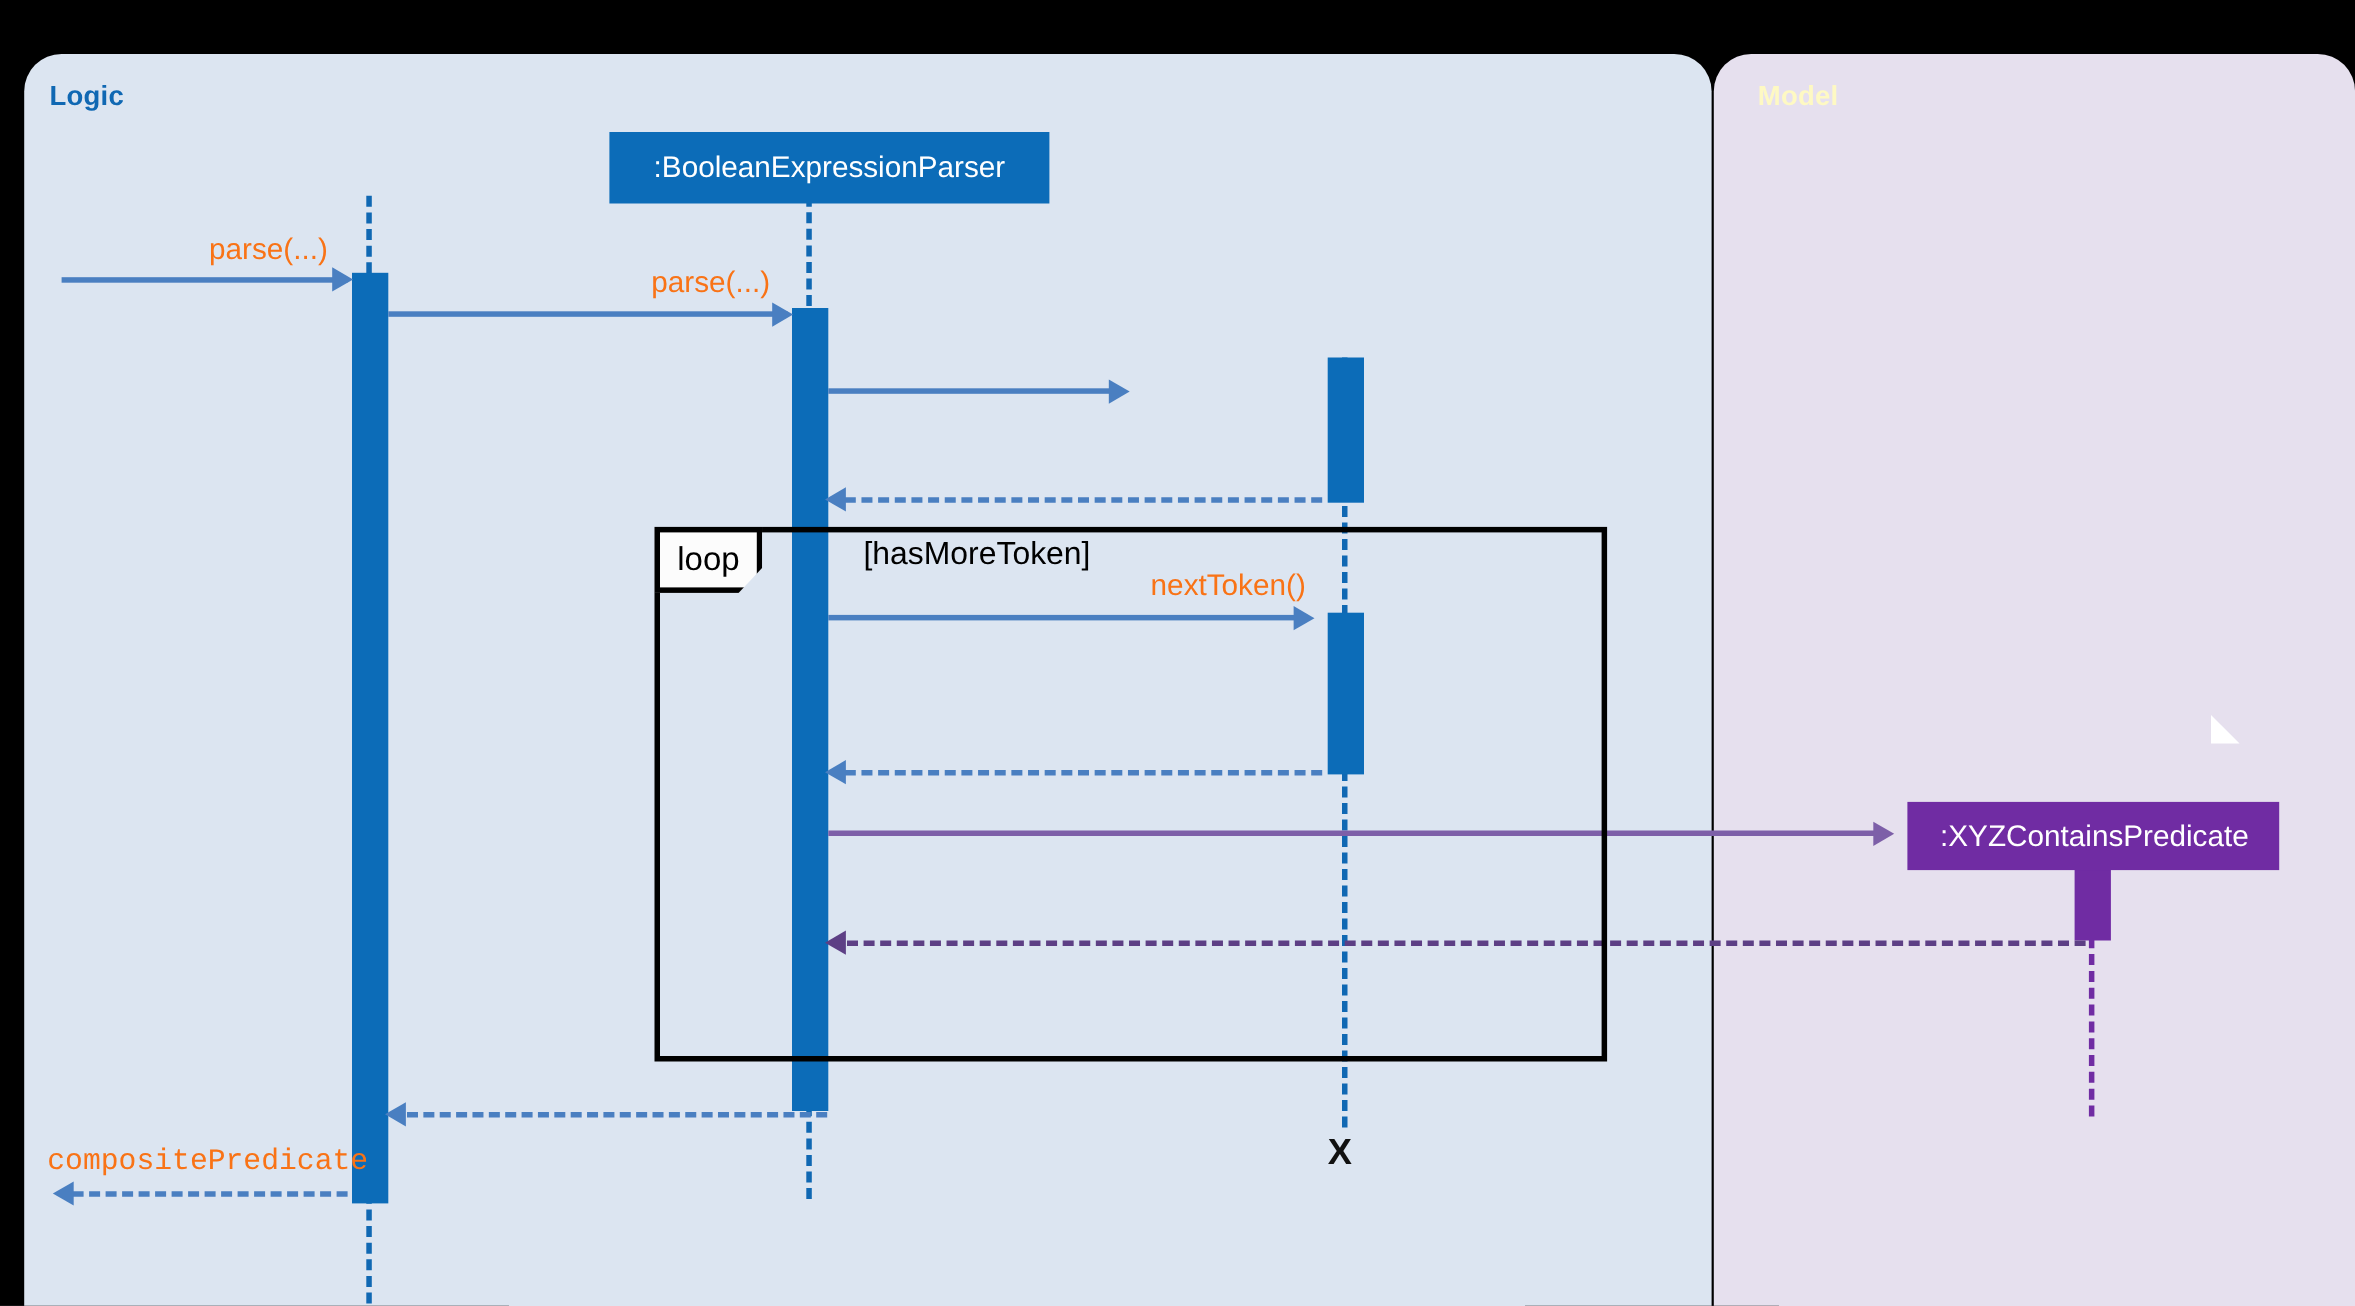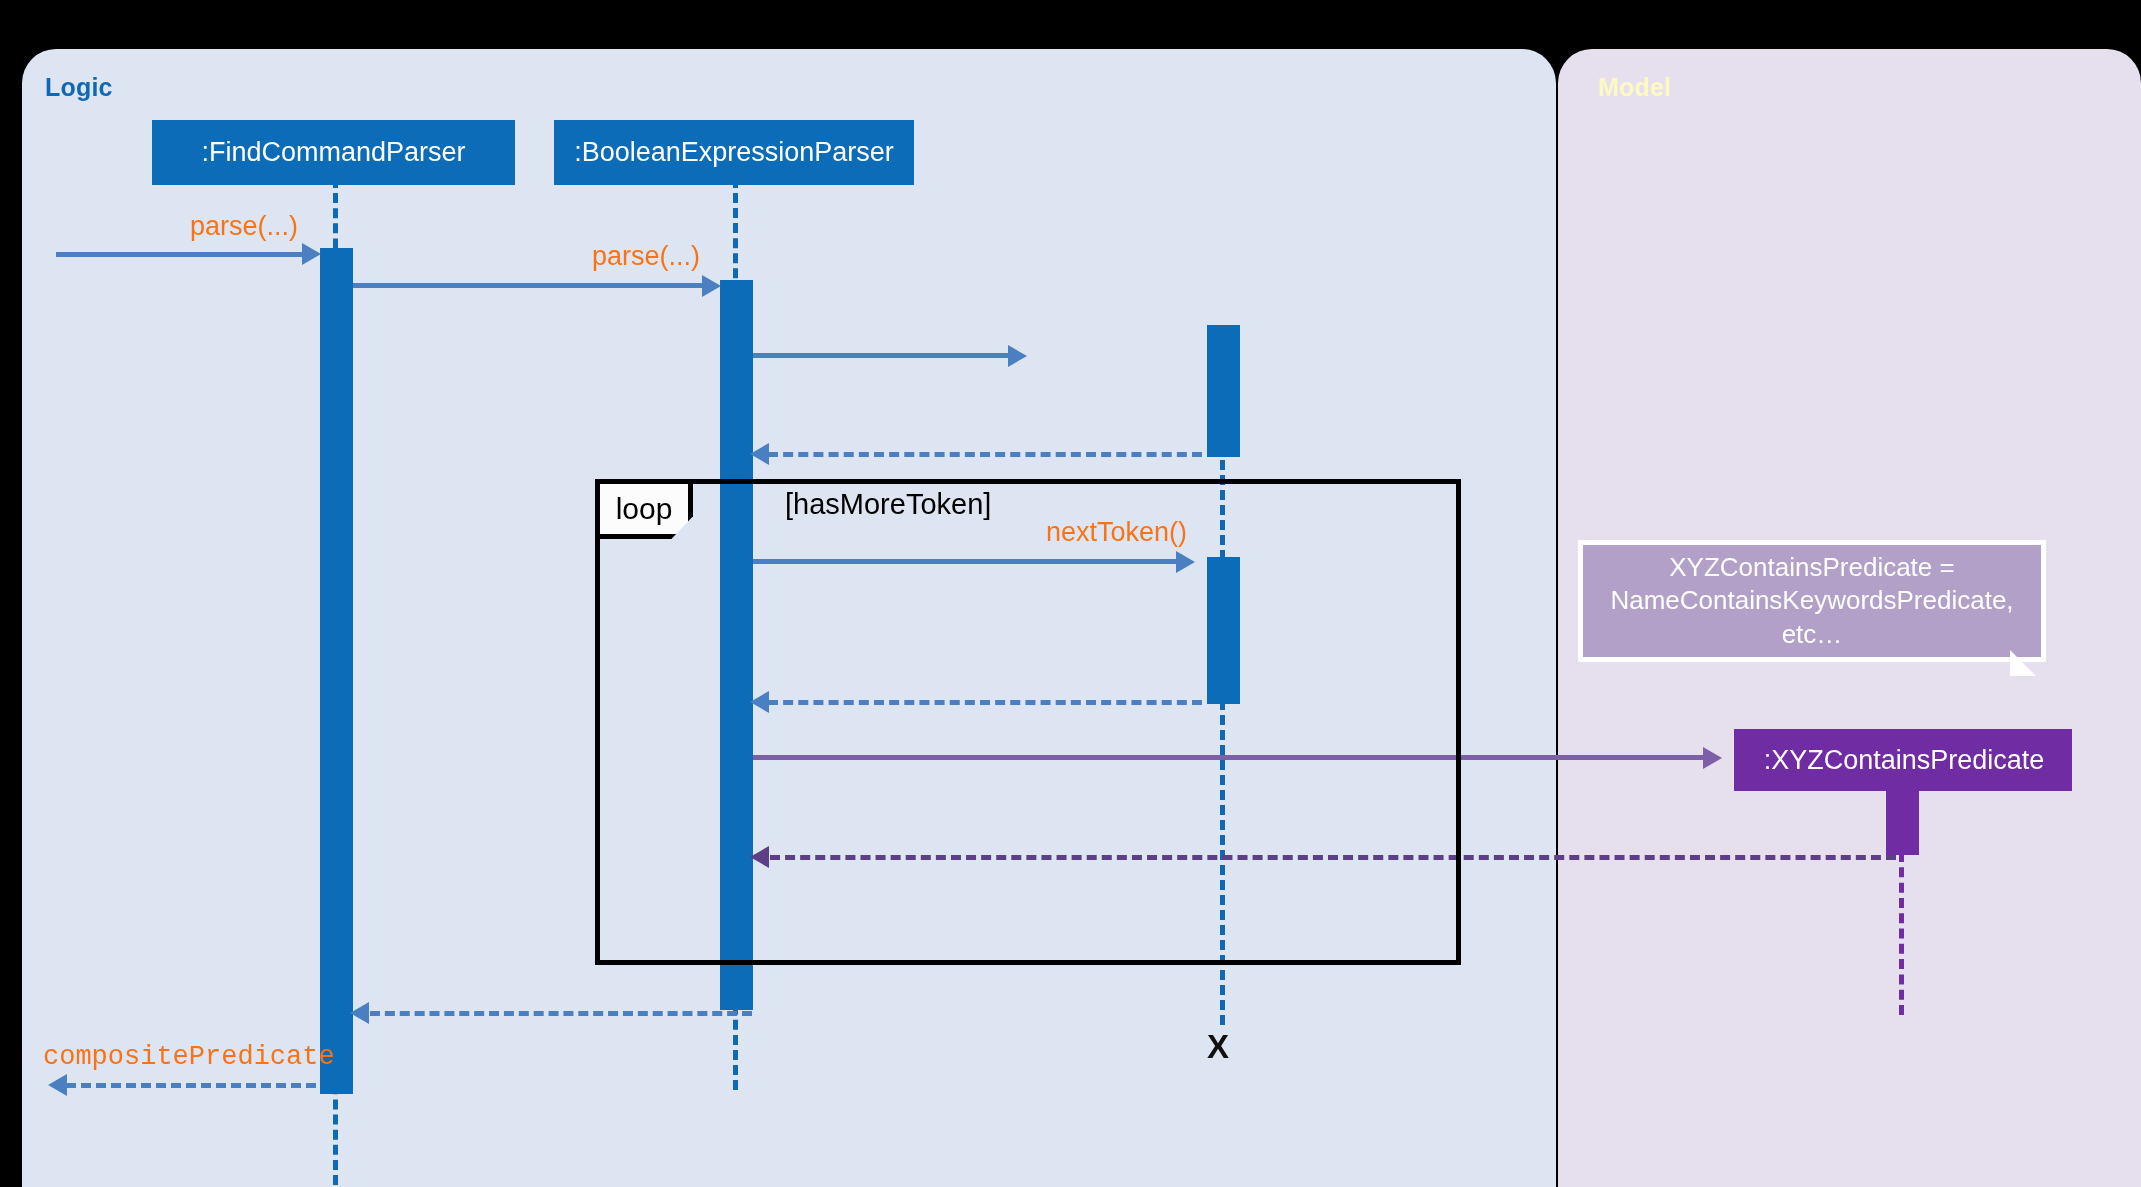--- a/index.html
+++ b/index.html
@@ -85,25 +85,22 @@
   <div class="lifeline blue" style="left:733px;top:133px;height:912px;"></div>
   <div class="lifeline blue" style="left:1220px;top:280px;height:700px;"></div>
   <div class="lifeline purple" style="left:1899px;top:700px;height:270px;"></div>
 
   <div class="activation blue" style="left:320px;top:203px;width:33px;height:846px;"></div>
   <div class="activation blue" style="left:720px;top:235px;width:33px;height:730px;"></div>
   <div class="activation blue" style="left:1207px;top:280px;width:33px;height:132px;"></div>
   <div class="activation blue" style="left:1207px;top:512px;width:33px;height:147px;"></div>
   <div class="activation purple" style="left:1886px;top:700px;width:33px;height:110px;"></div>
 
-  <div class="participant blue" style="left:152px;top:75px;width:363px;height:65px;">
-    <span>:FindCommandParser</span>
-  </div>
 
-  <div class="participant blue" style="left:554px;top:75px;width:360px;height:65px;">
+  <div class="participant blue" style="left:554px;top:75px;width:400px;height:65px;">
     <span>:BooleanExpressionParser</span>
   </div>
 
 
   <div class="participant purple" style="left:1734px;top:684px;width:338px;height:62px;padding-left:16px;">
     <span>:XYZContainsPredicate</span>
   </div>
 
   <div class="msg-label blue" style="left:190px;top:166px;">parse(...)</div>
   <div class="msg-line solid blue" style="left:56px;top:207px;width:260px;"></div>
@@ -138,20 +135,17 @@
   <div class="msg-label blue" style="left:43px;top:997px;font-family:Liberation Mono, monospace;">compositePredicate</div>
   <div class="msg-line dashed blue" style="left:66px;top:1038px;width:250px;"></div>
   <div class="arrowhead left blue" style="left:48px;top:1029px;"></div>
 
   <div id="loop-frame"></div>
   <div id="loop-tab">
     <span>loop</span>
   </div>
   <div id="loop-guard">[hasMoreToken]</div>
 
-  <div id="note">
-    <span>XYZContainsPredicate = NameContainsKeywordsPredicate, etc…</span>
-  </div>
   <div id="note-fold"></div>
 
   <div id="destroy-x">X</div>
 
 </div>
 
 </body></html>

